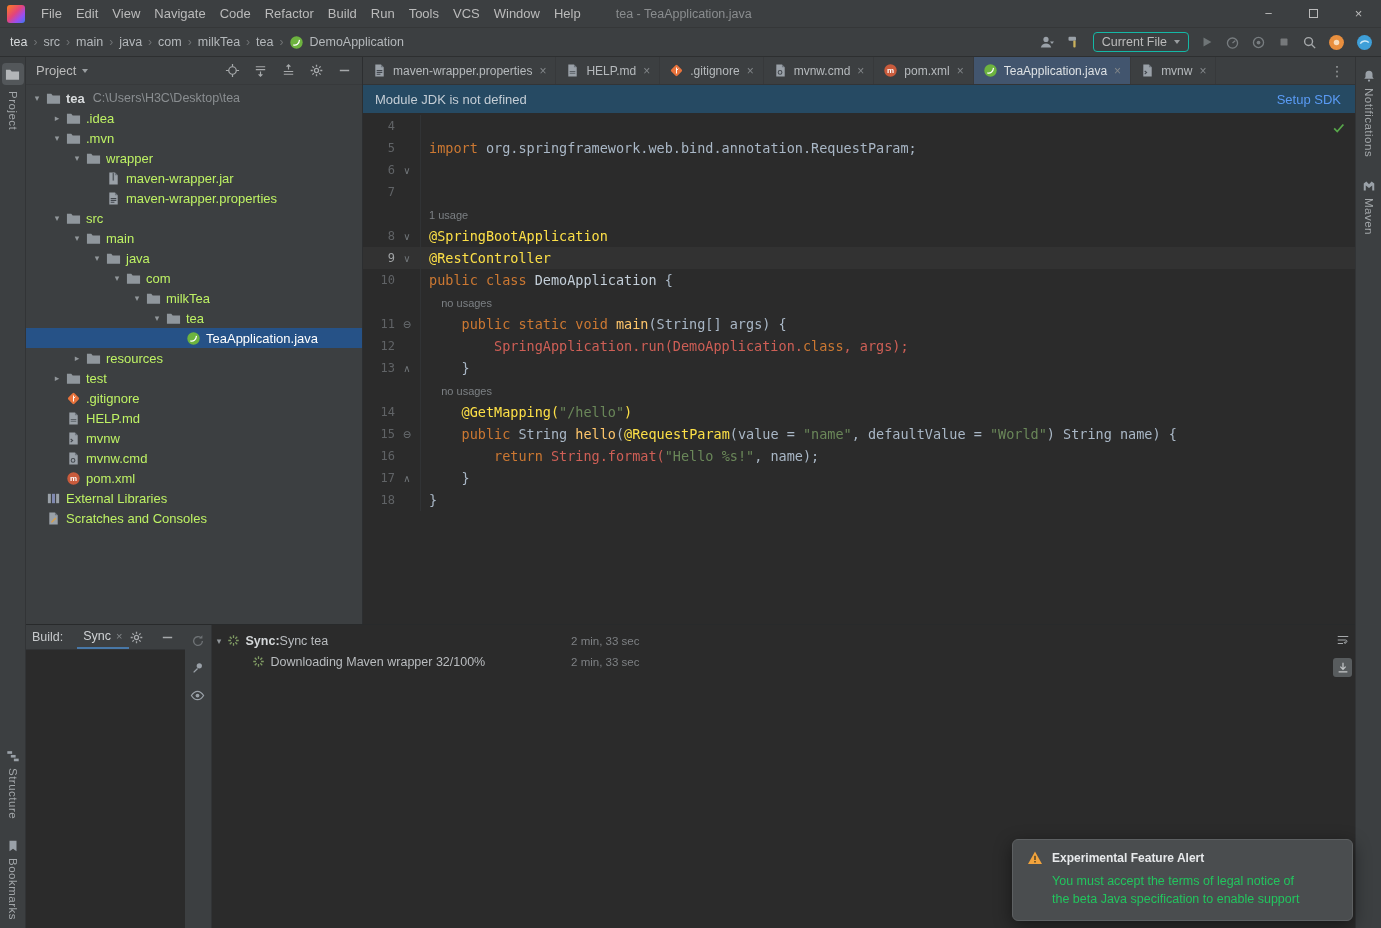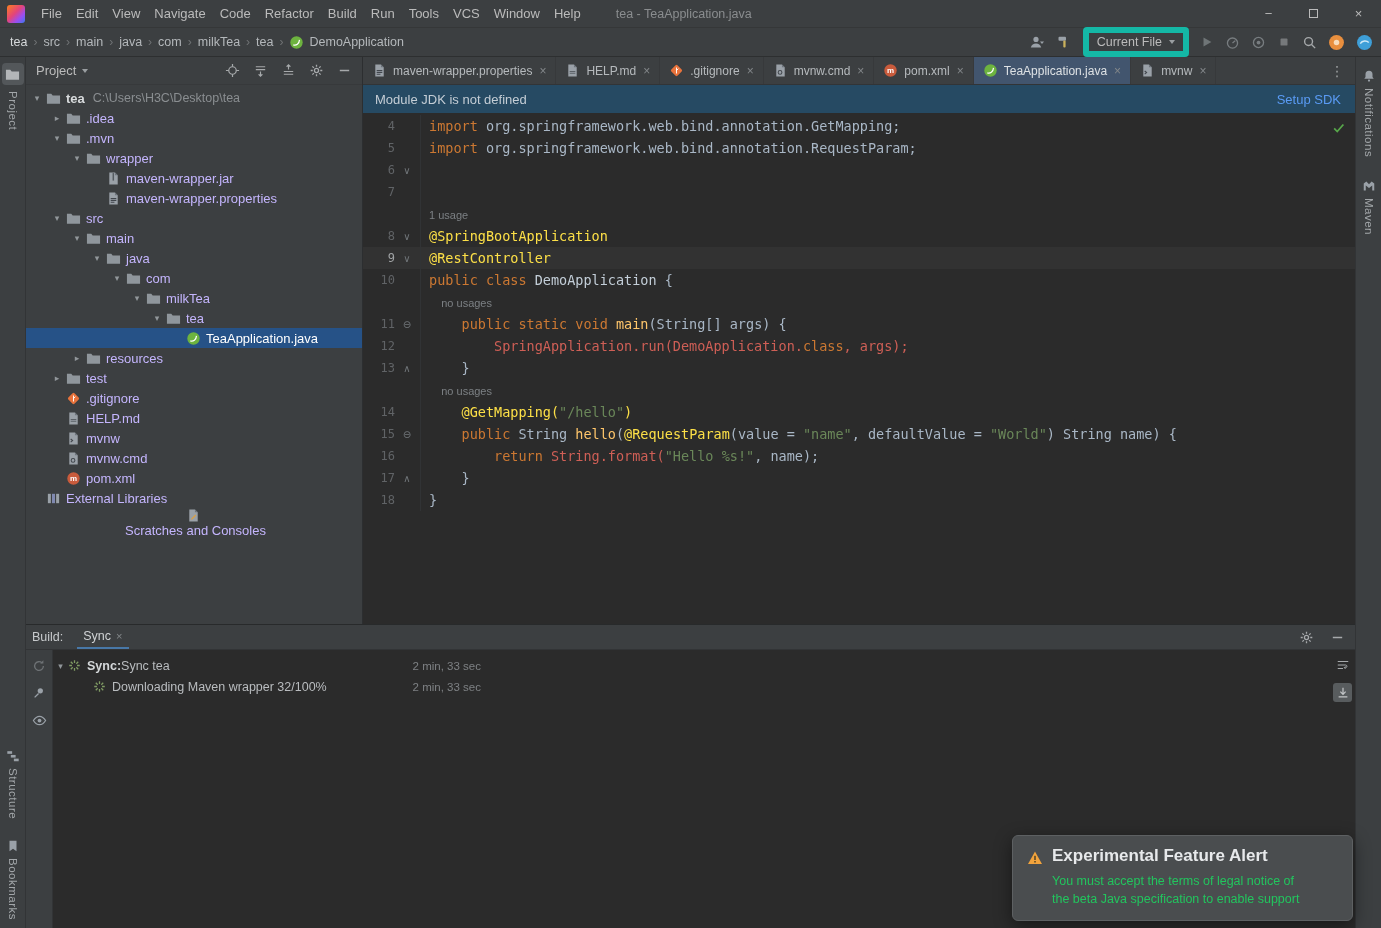--- a/index.html
+++ b/index.html
@@ -26,21 +26,21 @@
     border-bottom:1px solid #2d2f30; padding:0 8px 0 10px; }
   .breadcrumbs { display:flex; align-items:center; font-size:12.5px; }
   .crumb { color:#b4b8bb; white-space:nowrap; }
   .crumb.first { color:#d6d9db; }
   .bc-sep { color:#6f7274; margin:0 6px; font-size:12px; }
   .crumb-icn { display:inline-flex; margin-right:5px; }
   .nav-right { margin-left:auto; display:flex; align-items:center; gap:11px; }
   .nicn { display:inline-flex; align-items:center; }
   .caret { width:0; height:0; border-left:3.5px solid transparent; border-right:3.5px solid transparent;
     border-top:4px solid #9a9ea1; display:inline-block; }
-  .runconfig { display:flex; align-items:center; gap:7px; border:6px solid #14b8a6; border-radius:4px;
+  .runconfig { display:flex; align-items:center; gap:7px; border:1px solid #14b8a6; border-radius:4px;
     padding:2px 8px; font-size:12.5px; color:#bbbbbb; }
 
   
   .mid { flex:1; display:flex; min-height:0; }
   .stripe { width:26px; flex:none; background:#3c3f41; display:flex; flex-direction:column;
     align-items:center; }
   .stripe.left  { border-right:1px solid #323436; justify-content:space-between; }
   .stripe.right { border-left:1px solid #323436; }
   .vtext { writing-mode:vertical-rl; font-size:11.5px; color:#a2a6a9; letter-spacing:.5px; }
   .stripe-top { display:flex; flex-direction:column; align-items:center; gap:6px; padding-top:6px; }
@@ -60,21 +60,21 @@
     display:flex; flex-direction:column; }
   .pp-header { height:28px; flex:none; display:flex; align-items:center; padding:0 10px;
     font-size:13px; border-bottom:1px solid #37393b; }
   .pp-title { margin-right:6px; color:#bbbbbb; }
   .pp-icons { margin-left:auto; display:flex; align-items:center; gap:13px; }
   .tree { flex:1; overflow:hidden; padding-top:3px; font-size:13px; }
   .tree-row { height:20px; display:flex; align-items:center; white-space:nowrap; cursor:default; }
   .tree-row.sel { background:#265287; color:#ffffff; }
   .tree-row .chev { width:16px; flex:none; text-align:center; color:#91969a; font-size:9px; }
   .tree-row .icn { width:16px; margin-right:5px; display:inline-flex; justify-content:center; flex:none; }
-  .tree-row .lbl { color:#c4b5fd; }
+  .tree-row .lbl { color:#bef264; }
   .tree-row.sel .lbl { color:#ffffff; }
   .tree-row .lbl.bold { font-weight:bold; color:#d8dbdd; }
   .tree-row .path-hint { color:#8a8e91; margin-left:8px; font-size:12.5px; }
 
   
   .editor-col { flex:1; display:flex; flex-direction:column; background:#2b2b2b; min-width:0; }
   .tabbar { height:28px; flex:none; background:#3c3f41; border-bottom:1px solid #323436;
     display:flex; align-items:stretch; font-size:12px; }
   .tab { display:flex; align-items:center; gap:6px; padding:0 9px; border-right:1px solid #37393b;
     color:#b6babd; white-space:nowrap; }
@@ -103,21 +103,21 @@
   .c-pl  { color:#a9b7c6; }
   .c-ann { color:#fde047; }
   .c-str { color:#6a8759; }
   .c-mth { color:#ffc66b; }
   .c-cls { color:#c3ced8; }
   .c-err { color:#cf5f56; }
   .chint { font-family:"Liberation Sans",sans-serif; font-size:11px; color:#7c8084; white-space:pre; }
   .code-check { position:absolute; top:8px; right:9px; }
 
   
-  .build { height:304px; flex:none; display:flex; flex-direction:column; background:#2b2b2b;
+  .build { height:304px; flex:none; display:flex; flex-direction:row; background:#2b2b2b;
     border-top:1px solid #282a2b; }
   .build-header { height:25px; flex:none; background:#3c3f41; border-bottom:1px solid #323436;
     display:flex; align-items:center; padding:0 10px 0 6px; font-size:12.5px; }
   .build-label { color:#c7cacc; margin-right:14px; }
   .build-tab { height:100%; display:flex; align-items:center; gap:5px; padding:0 6px;
     border-bottom:2px solid #4878a8; color:#d0d3d5; }
   .build-tab .x { color:#83878a; font-size:11px; }
   .build-hicons { margin-left:auto; display:flex; align-items:center; gap:16px; }
   .build-body { flex:1; display:flex; min-height:0; }
   .build-toolbar { width:27px; flex:none; background:#3c3f41; border-right:1px solid #323436;
@@ -132,21 +132,21 @@
   .brow.lvl1 { padding-left:40px;align-items:center; }
   .console-btns { position:absolute; top:5px; right:3px; display:flex; flex-direction:column; gap:9px; }
   .cbtn { width:19px; height:19px; display:flex; align-items:center; justify-content:center;
     border-radius:3px; }
   .cbtn.on { background:#585c5e; }
 
   
   .alert { position:absolute; right:28px; bottom:7px; width:341px; background:#4a4d4f;
     border:1px solid #5d6062; border-radius:6px; box-shadow:0 5px 18px rgba(0,0,0,.45);
     padding:10px 14px 12px; z-index:60; }
-  .alert-title { display:flex; align-items:flex-end; gap:9px; font-size:17px; font-weight:bold;
+  .alert-title { display:flex; align-items:center; gap:9px; font-size:12px; font-weight:bold;
     color:#e7e9eb; margin-bottom:7px; }
   .alert-body { font-size:12.5px; color:#22c55e; line-height:17.5px; padding-left:25px; }
   svg { display:block; }
 </style>
 </head>
 <body>
 
 <div id="app">
 
   <div class="titlebar">
@@ -535,21 +535,21 @@
                 <span class="chev"></span>
                 <span class="icn">
                   <svg width="15" height="15" viewBox="0 0 16 16">
                     <rect x="2" y="3" width="3.2" height="10" fill="#9aa1a8"></rect>
                     <rect x="6.4" y="3" width="3.2" height="10" fill="#8089b0"></rect>
                     <rect x="10.8" y="3" width="3.2" height="10" fill="#9aa1a8"></rect>
                   </svg>
                 </span>
                 <span class="lbl">External Libraries</span>
               </div>
-              <div class="tree-row" style="padding-left: 3px; flex-direction: column;">
+              <div class="tree-row" style="padding-left: 3px;">
                 <span class="chev"></span>
                 <span class="icn">
                   <svg width="15" height="15" viewBox="0 0 16 16">
                     <path d="M3.5 1.5h6l3 3v10h-9z" fill="#9aa1a8"></path>
                     <path d="M9.5 1.5l3 3h-3z" fill="#6d747b"></path>
                     <path d="M11 8l-4 4-1.7.6.6-1.7 4-4z" fill="#d8a04a"></path>
                   </svg>
                 </span>
                 <span class="lbl">Scratches and Consoles</span>
               </div>
@@ -642,21 +642,20 @@
             <span class="code-check" id="icn-check">
                 <svg width="14" height="14" viewBox="0 0 16 16">
                   <path d="M2.5 8.5l3.5 3.5 7-8" stroke="#57a64a" stroke-width="2" fill="none"></path>
                 </svg>
               </span>
           <div class="crow">
                 <span class="gut">
                   <span class="gnum">4</span>
                   <span class="gfold"></span>
                 </span>
-                <span class="ctext"><span class="c-kw">import </span><span class="c-pl">org.springframework.web.bind.annotation.GetMapping;</span></span>
               </div>
               <div class="crow">
                 <span class="gut">
                   <span class="gnum">5</span>
                   <span class="gfold"></span>
                 </span>
                 <span class="ctext"><span class="c-kw">import </span><span class="c-pl">org.springframework.web.bind.annotation.RequestParam;</span></span>
               </div>
               <div class="crow">
                 <span class="gut">

